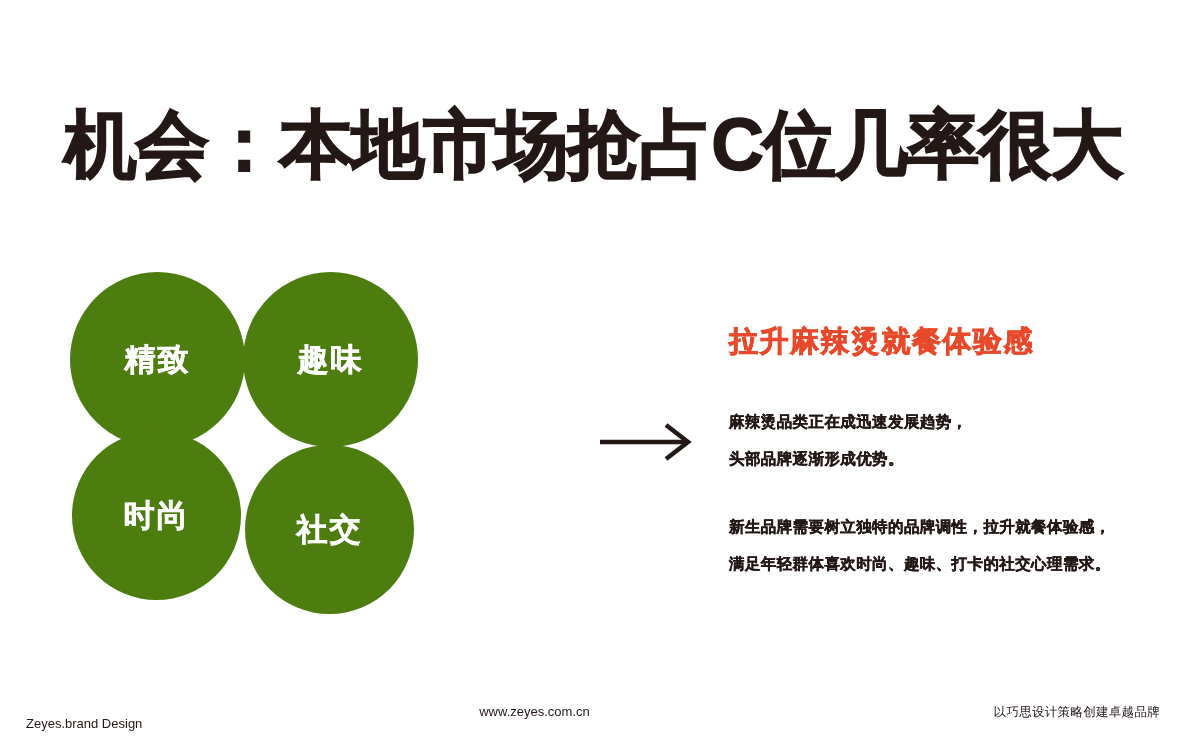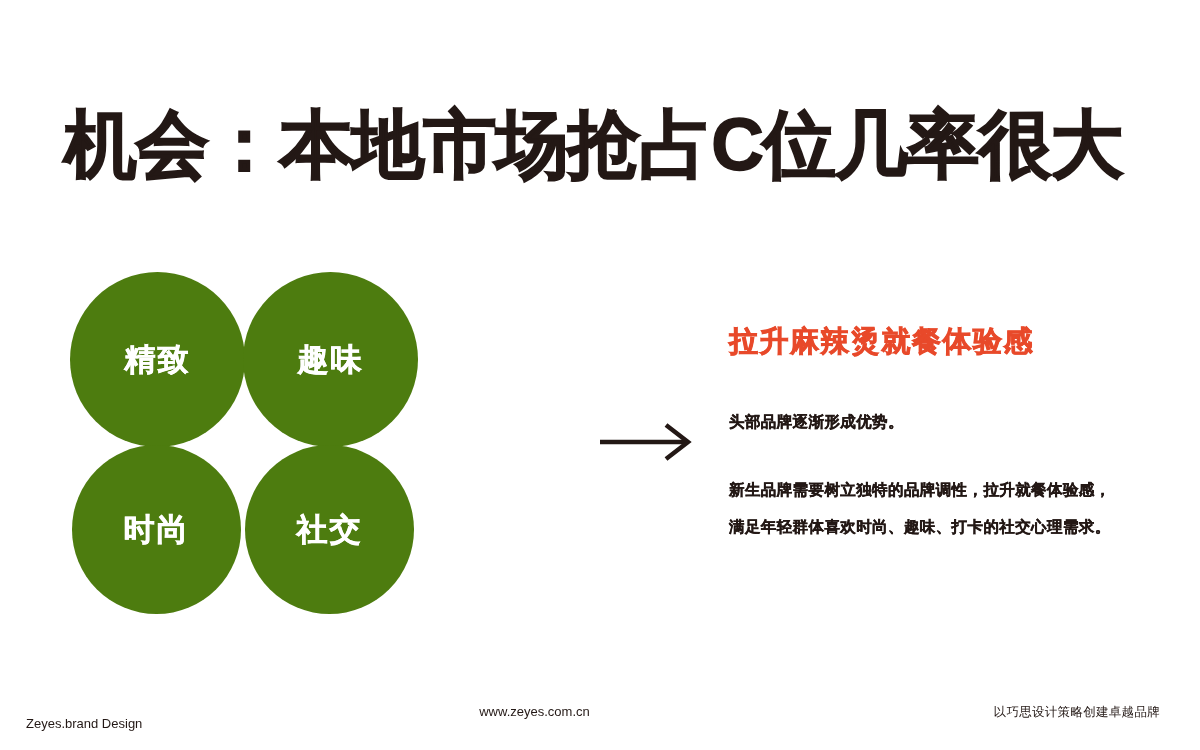--- a/index.html
+++ b/index.html
@@ -56,21 +56,21 @@
     font-size: 31px;
     font-weight: 700;
     letter-spacing: 2px;
     line-height: 1;
     white-space: nowrap;
     -webkit-text-stroke: 0.6px #ffffff;
   }
   #circle-jingzhi { left: 70px;  top: 272px; width: 175px; height: 175px; }
   #circle-quwei   { left: 243px; top: 272px; width: 175px; height: 175px; }
   #circle-tiyan   { left: 389px; top: 357px; width: 169px; height: 169px; }
-  #circle-shishang{ left: 72px;  top: 445px; width: 169px; height: 169px; }
+  #circle-shishang{ left: 72px;  top: 431px; width: 169px; height: 169px; }
   #circle-shejiao { left: 245px; top: 445px; width: 169px; height: 169px; }
 
   
   #flow-arrow {
     position: absolute;
     left: 598px;
     top: 420px;
     width: 96px;
     height: 44px;
   }
@@ -162,20 +162,21 @@
       <line x1="2" y1="22" x2="88" y2="22" stroke="#231815" stroke-width="4.5" stroke-linecap="butt"></line>
       <polyline points="68,5 90,22 68,39" fill="none" stroke="#231815" stroke-width="4.5" stroke-linejoin="miter" stroke-linecap="butt"></polyline>
     </svg>
   </div>
 
   <div id="text-block">
 
     <div id="section-heading">拉升麻辣烫就餐体验感</div>
 
     <div class="body-para" id="body-para-1">
+      <div class="body-line">麻辣烫品类正在成迅速发展趋势，</div>
       <div class="body-line">头部品牌逐渐形成优势。</div>
     </div>
 
     <div class="body-para" id="body-para-2">
       <div class="body-line">新生品牌需要树立独特的品牌调性，拉升就餐体验感，</div>
       <div class="body-line">满足年轻群体喜欢时尚、趣味、打卡的社交心理需求。</div>
     </div>
 
   </div>
 

